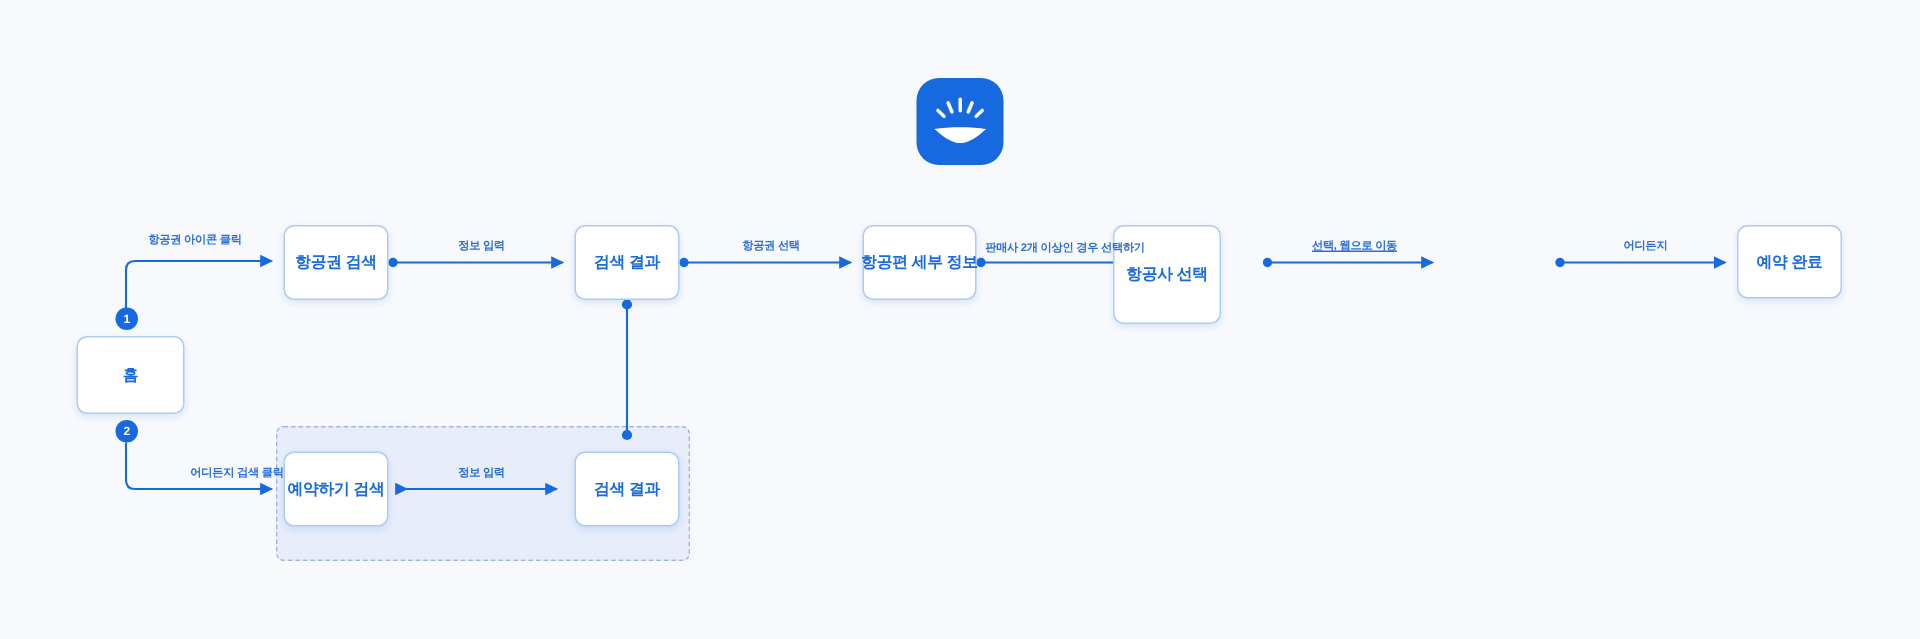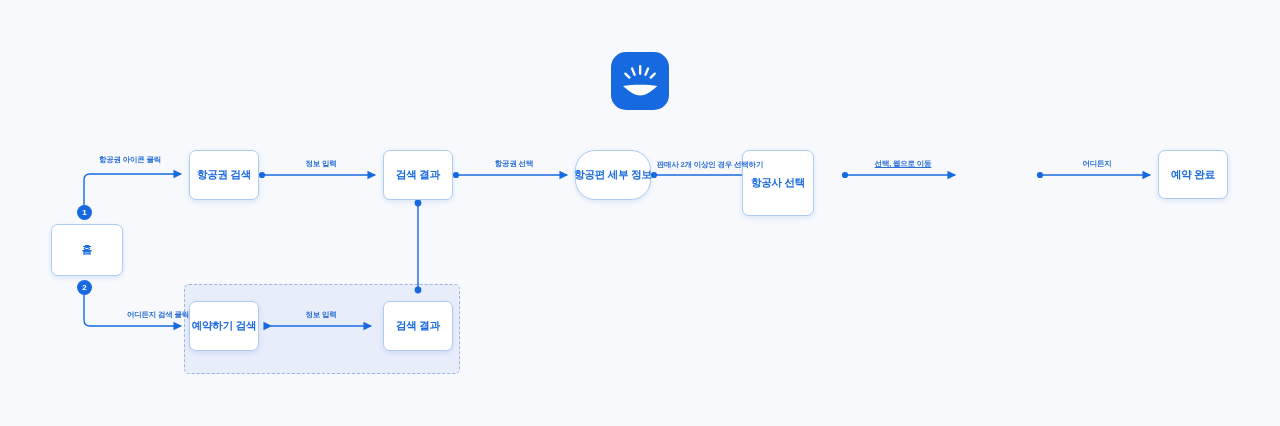--- a/index.html
+++ b/index.html
@@ -154,21 +154,21 @@
       <circle cx="418" cy="290" r="3.4" fill="#1769e0" stroke="none"></circle>
     </g>
   </svg>
 
   <div class="node" style="left:51px;top:224px;width:72px;height:52px;">홈</div>
 
   <div class="node" style="left:189px;top:150px;width:70px;height:50px;">항공권 검색</div>
 
   <div class="node" style="left:383px;top:150px;width:70px;height:50px;">검색 결과</div>
 
-  <div class="node" style="left:575px;top:150px;width:76px;height:50px;border-radius:20px;">항공편 세부 정보</div>
+  <div class="node" style="left:575px;top:150px;width:76px;height:50px;">항공편 세부 정보</div>
 
   <div class="node" style="left:742px;top:150px;width:72px;height:66px;">항공사 선택</div>
 
 
   <div class="node" style="left:1158px;top:150px;width:70px;height:49px;">예약 완료</div>
 
   <div class="node" style="left:189px;top:301px;width:70px;height:50px;">예약하기 검색</div>
 
   <div class="node" style="left:383px;top:301px;width:70px;height:50px;">검색 결과</div>
 

